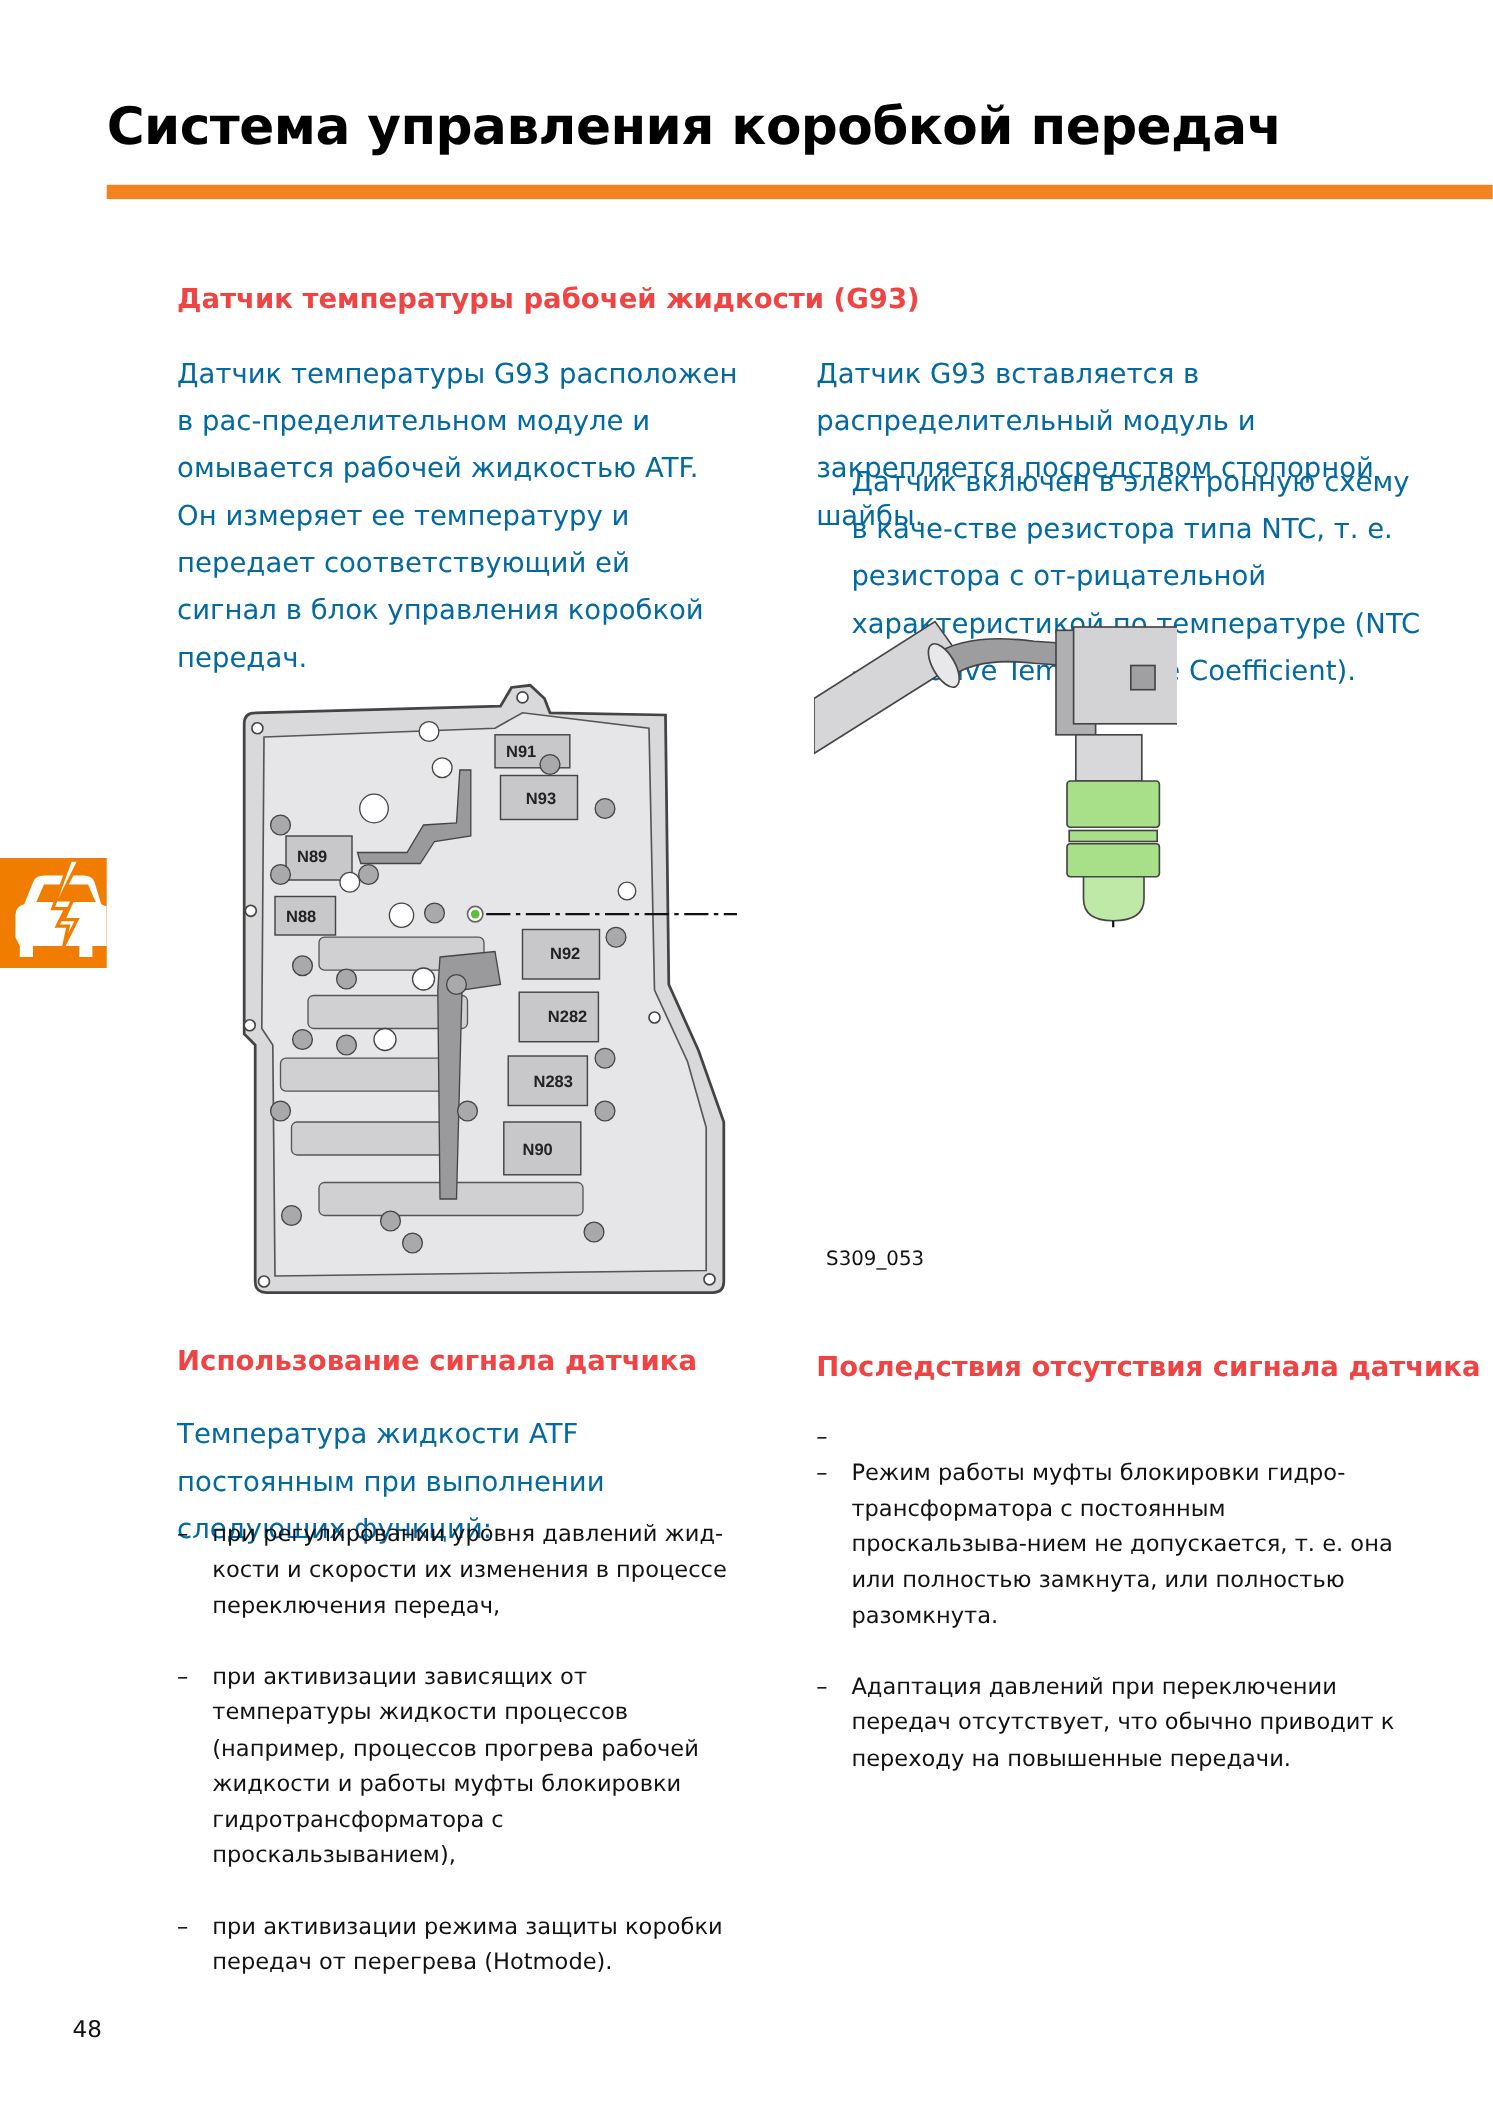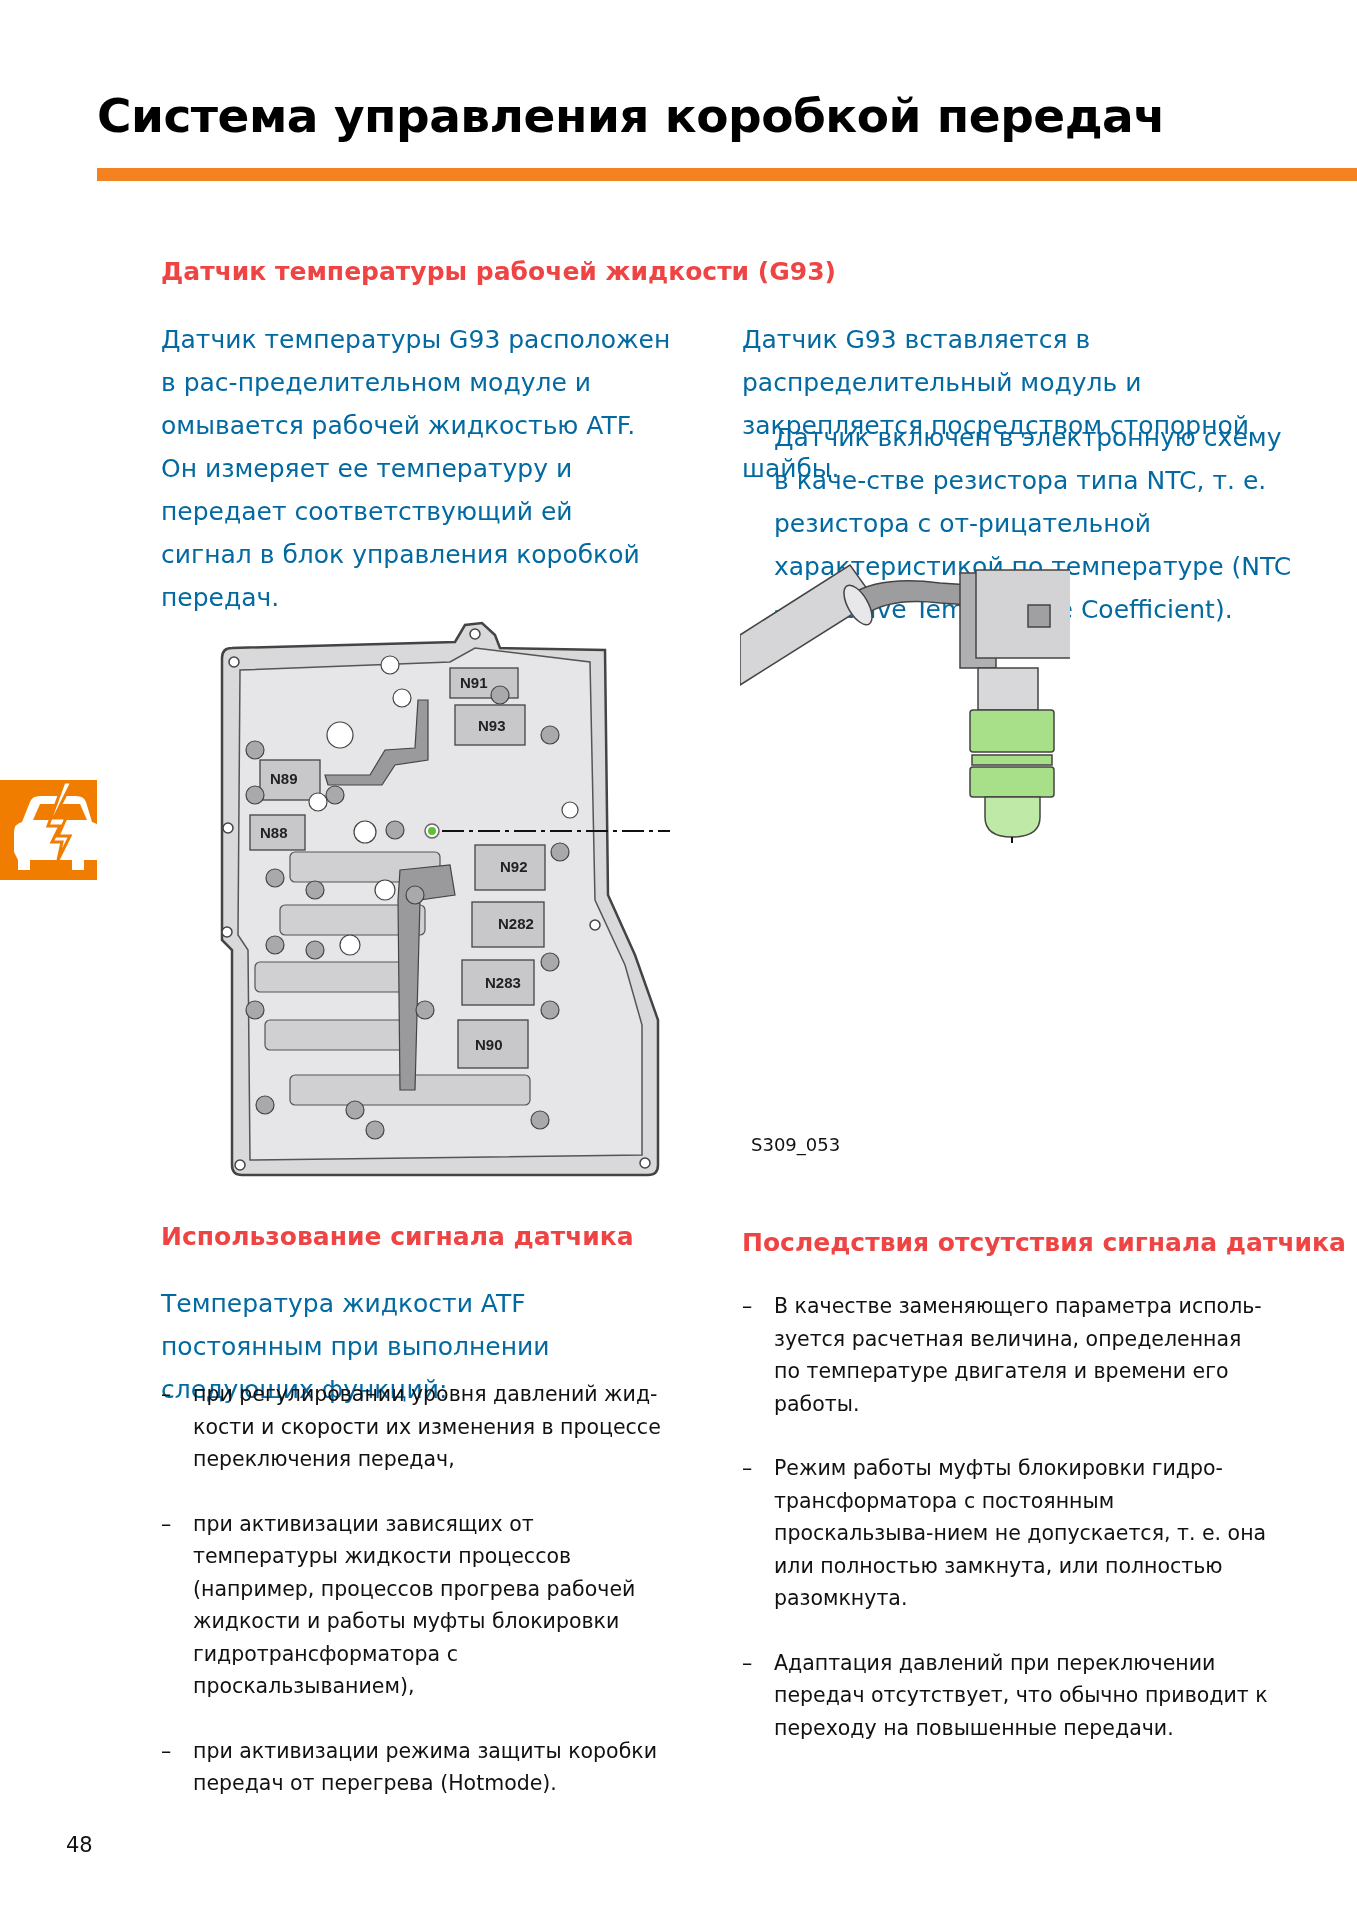--- a/index.html
+++ b/index.html
@@ -138,18 +138,18 @@
 <h2 style="left:161px; top:1222px;">Использование сигнала датчика</h2>
 <p class="para" style="left:161px; top:1282px; width:510px;">Температура жидкости ATF постоянным при выполнении следующих функций:</p>
 <ul class="list" style="left:161px; top:1378px; width:520px;">
   <li><span class="dash">–</span><span>при регулировании уровня давлений жид-кости и скорости их изменения в процессе переключения передач,</span></li>
   <li><span class="dash">–</span><span>при активизации зависящих от температуры жидкости процессов (например, процессов прогрева рабочей жидкости и работы муфты блокировки гидротрансформатора с проскальзыванием),</span></li>
   <li><span class="dash">–</span><span>при активизации режима защиты коробки передач от перегрева (Hotmode).</span></li>
 </ul>
 
 <h2 style="left:742px; top:1228px;">Последствия отсутствия сигнала датчика</h2>
 <ul class="list" style="left:742px; top:1290px; width:530px;">
-  <li><span class="dash">–</span><span>В качестве заменяющего параметра исполь-зуется расчетная величина, определенная по температуре двигателя и времени его работы.</span></li>
+  <li><span class="dash">–</span></li>
   <li><span class="dash">–</span><span>Режим работы муфты блокировки гидро-трансформатора с постоянным проскальзыва-нием не допускается, т. е. она или полностью замкнута, или полностью разомкнута.</span></li>
   <li><span class="dash">–</span><span>Адаптация давлений при переключении передач отсутствует, что обычно приводит к переходу на повышенные передачи.</span></li>
 </ul>
 
 <div class="page-num">48</div>
 
 </body></html>

